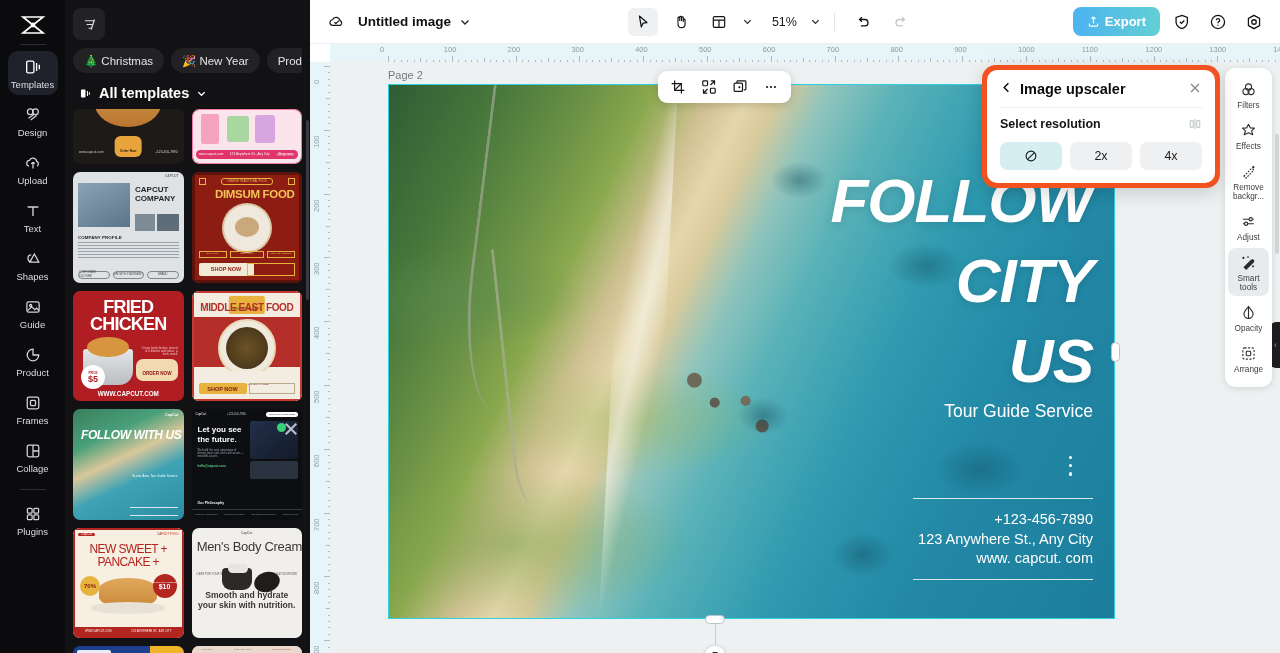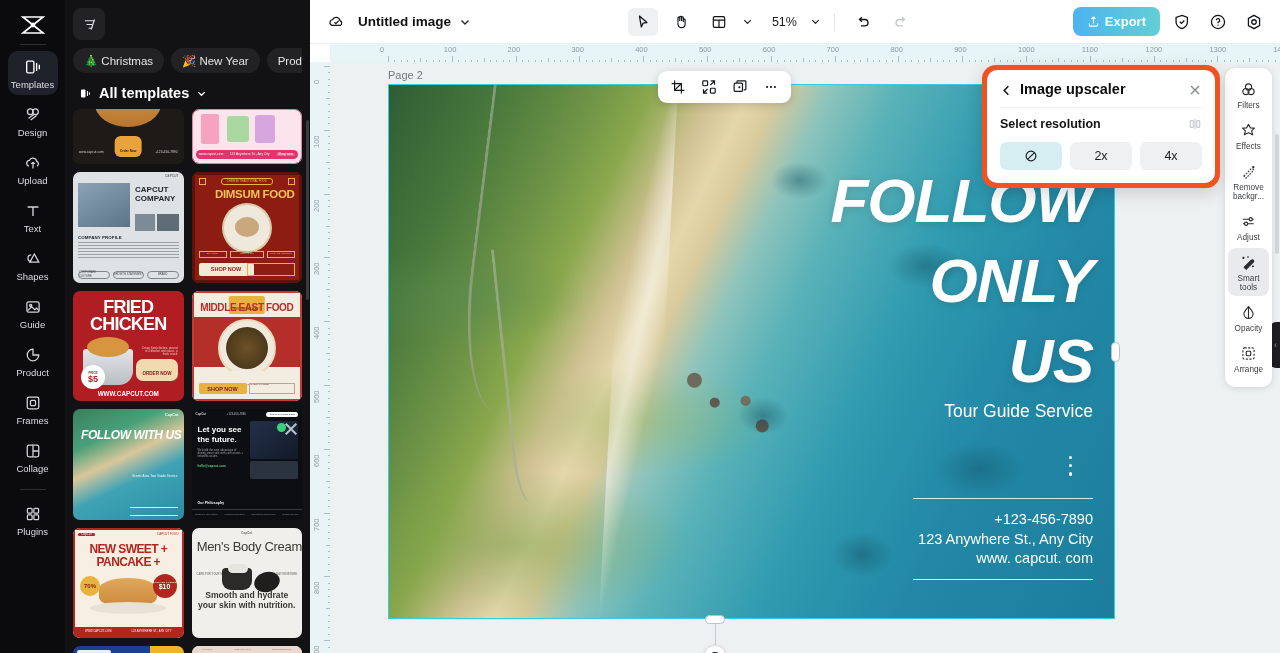--- a/index.html
+++ b/index.html
@@ -153,21 +153,21 @@
 
   
   .upscaler-wrap {
     position:absolute; left: 672px; top: 65px; width: 238px; z-index: 60;
     background:#f2521f; border-radius: 14px; padding: 5px;
     box-shadow: 0 5px 18px rgba(0,0,0,.16);
   }
   .upscaler {
     background:#fff; border-radius: 10px; padding: 11px 13px 13px;
   }
-  .up-head { display:flex; align-items:flex-end; gap:7px; }
+  .up-head { display:flex; align-items:flex-start; gap:7px; }
   .up-title { font-size:14.5px; font-weight:bold; color:#0d0d0d; flex:1; }
   .up-div { height:1px; background:#eceef0; margin:10px 0 9px; }
   .up-row { display:flex; align-items:center; }
   .up-lbl { font-size:12.5px; font-weight:bold; color:#141414; flex:1; }
   .res-row { display:flex; gap:8px; margin-top:11px; }
   .res-btn {
     flex:1; height:28px; border-radius:7px; background:#eef0f2; display:flex;
     align-items:center; justify-content:center; font-size:12.5px; color:#1c1c1c; cursor:pointer;
   }
   .res-btn.sel { background:#d6eef2; }
@@ -489,21 +489,21 @@
           </div>
         </div>
       </div>
 
       <div class="card sq">
         <div class="th" style="background:#f6efe2;border:2px solid #b3251f">
           <div style="position:absolute;left:3px;top:3px;right:3px;display:flex;justify-content:space-between;align-items:center">
             <span class="mini" style="color:#fff;background:#b3251f;border-radius:2px;padding:0 3px;font-size:3px">CapCut</span>
             <span class="mini" style="color:#b3251f;font-size:2.8px">CAPCUT FOOD</span>
           </div>
-          <div class="th-txt" style="left:0;right:0;top:13px;text-align:center;font-size:12px;color:#b3251f;font-weight:700;line-height:13px;letter-spacing:-.6px">NEW SWEET + PANCAKE +</div>
+          <div class="th-txt" style="left:0;right:0;top:13px;text-align:center;font-size:12px;color:#b3251f;font-weight:400;line-height:13px;letter-spacing:-.6px">NEW SWEET + PANCAKE +</div>
           <div style="position:absolute;left:50%;top:48px;transform:translateX(-50%);width:58px;height:30px;border-radius:50%/36%;background:linear-gradient(#e0a85c,#c98839)"></div>
           <div style="position:absolute;left:50%;top:72px;transform:translateX(-50%);width:76px;height:12px;border-radius:50%;background:#e8e2d6"></div>
           <div style="position:absolute;left:5px;top:46px;width:20px;height:20px;border-radius:50%;background:#e8b23e;display:flex;align-items:center;justify-content:center">
             <span style="color:#8c1a16;font-size:6px;font-weight:900">70%</span>
           </div>
           <div style="position:absolute;right:5px;top:44px;width:24px;height:24px;border-radius:50%;background:#b3251f;display:flex;flex-direction:column;align-items:center;justify-content:center">
             <span style="color:#fff;font-size:2.3px">PRICE FOR 2 PIECES</span>
             <span style="color:#fff;font-size:7px;font-weight:900;line-height:7px">$10</span>
           </div>
           <div style="position:absolute;left:0;right:0;bottom:0;height:9px;background:#b3251f;display:flex;align-items:center;justify-content:space-around">
@@ -939,21 +939,21 @@
         </div>
 
         <div class="design-logo">
           <svg width="36" height="26" viewBox="0 0 36 26" fill="none">
             <path d="M4 3 L32 3 L18 13 L32 23 L4 23 L18 13 Z" stroke="#fff" stroke-width="2" fill="none"></path>
             <circle cx="18" cy="13" r="3" fill="#fff"></circle>
           </svg>
         </div>
 
         <div class="hl" style="top:88px">FOLLOW</div>
-        <div class="hl" style="top:168px">ONLY</div>
+        <div class="hl" style="top:168px">CITY</div>
         <div class="hl" style="top:248px">US</div>
 
         <div class="sub" style="top:316px">
           <div>Tour Guide Service</div>
         </div>
 
         <div class="dots" style="top:372px">
           <span class="dot"></span>
           <span class="dot"></span>
           <span class="dot"></span>

